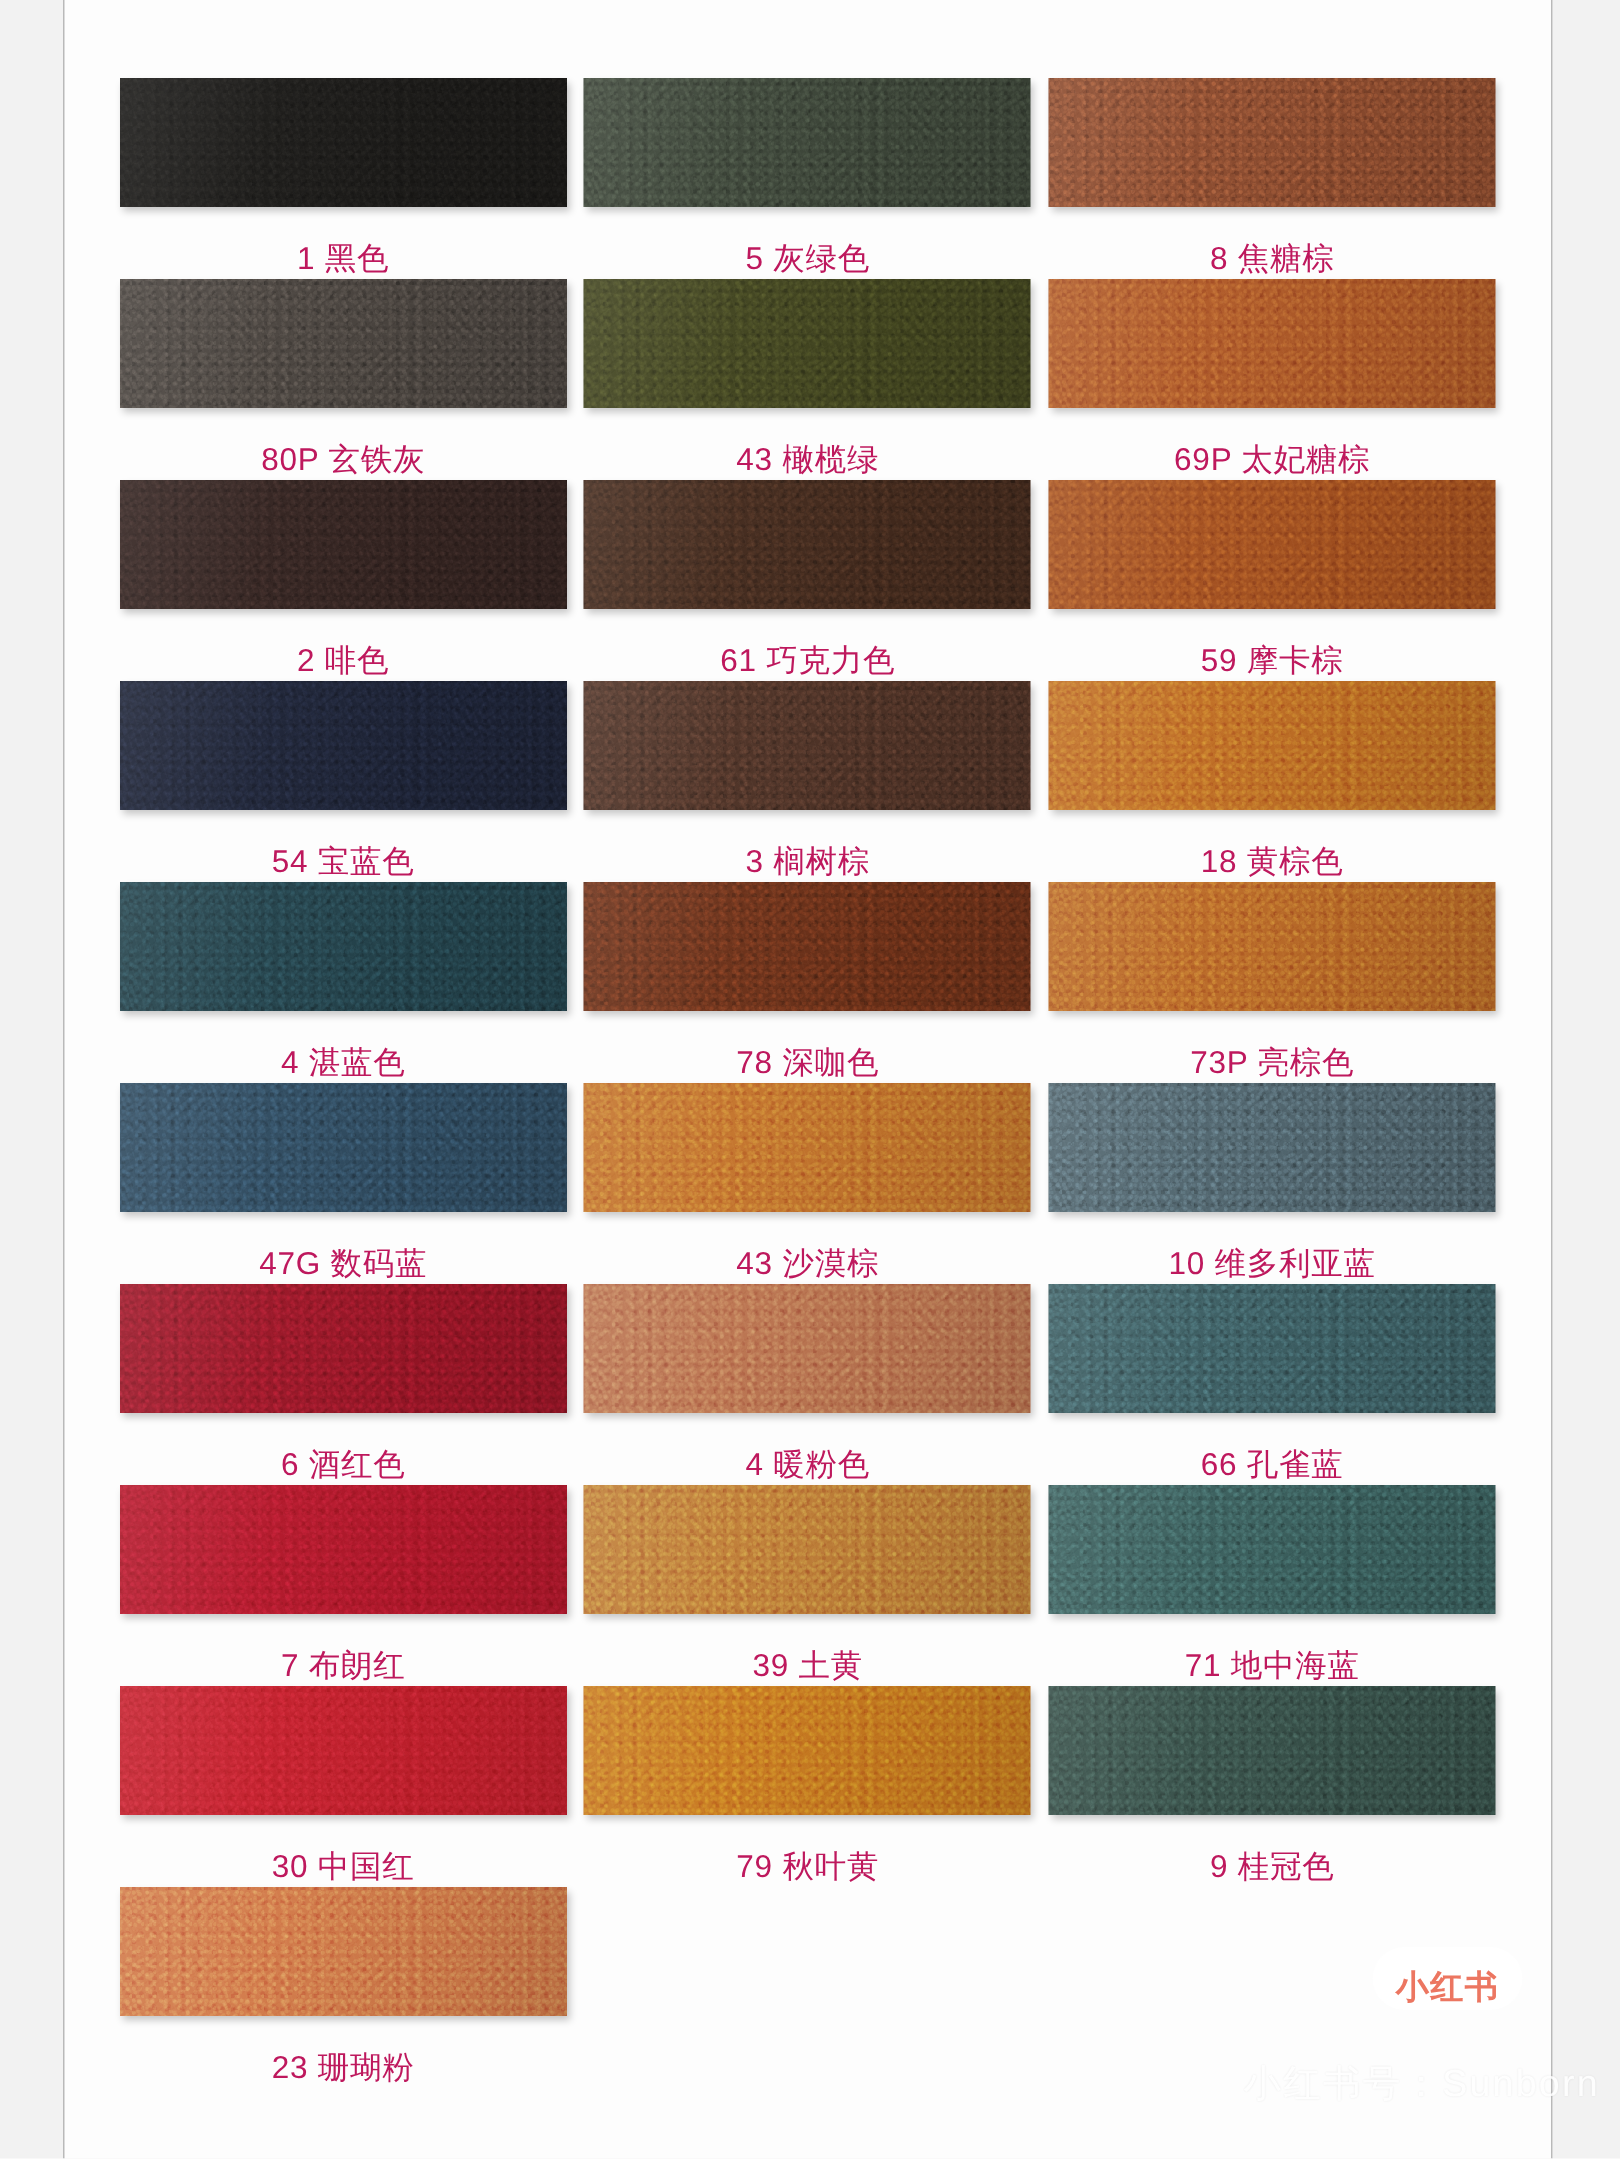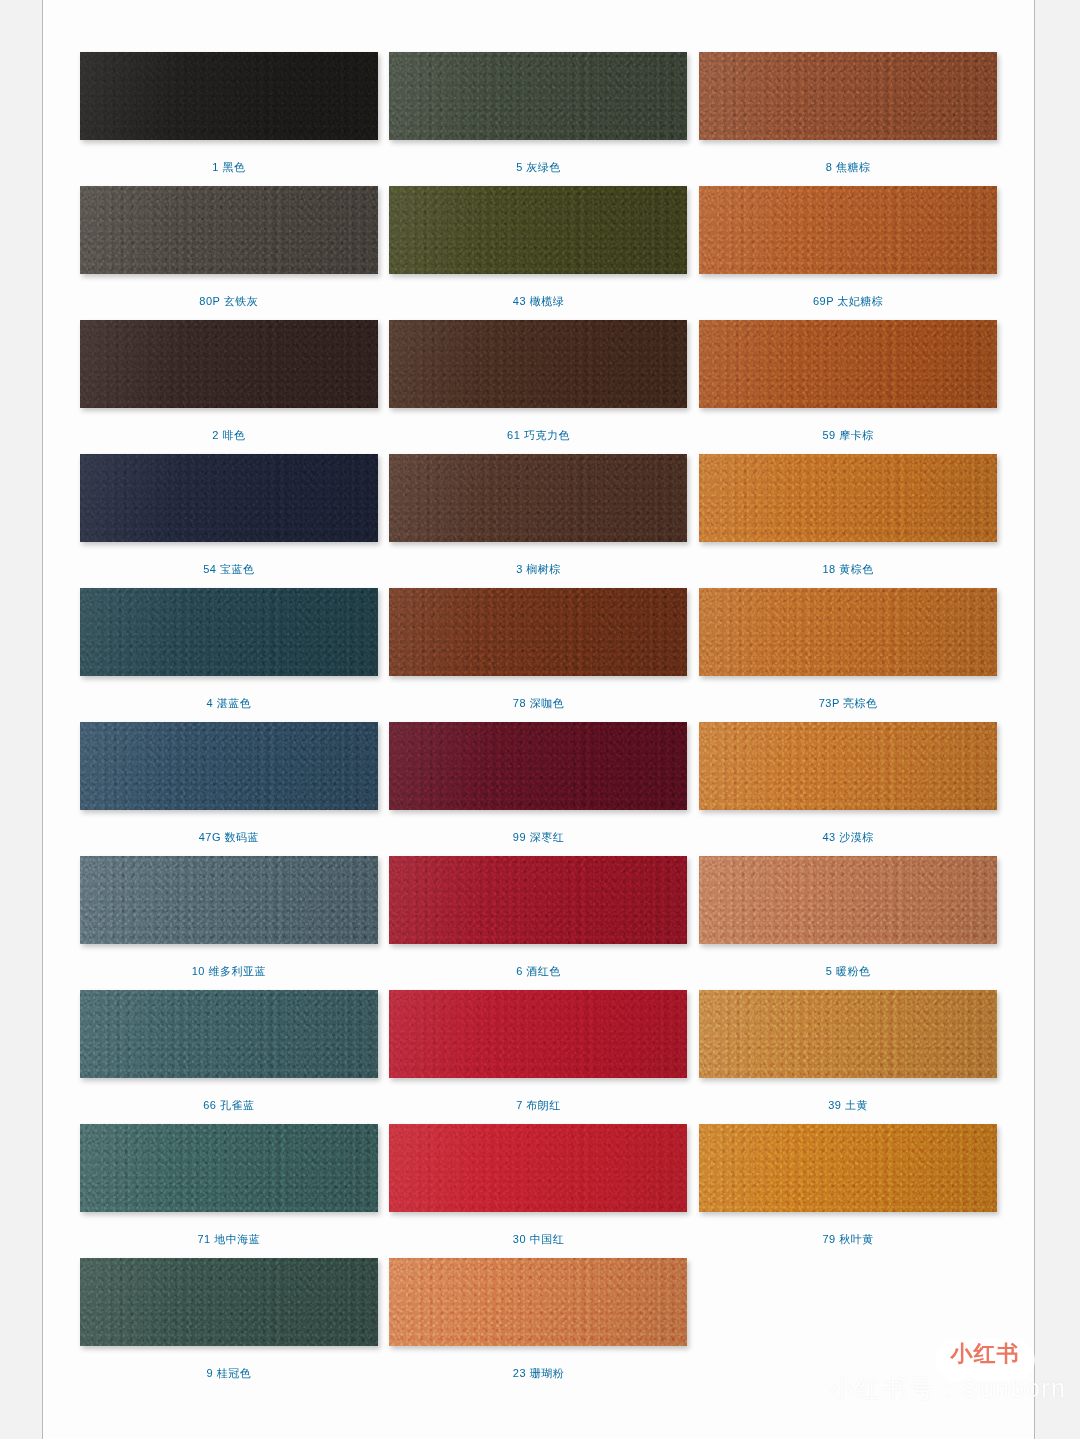--- a/index.html
+++ b/index.html
@@ -71,33 +71,33 @@
       repeating-linear-gradient(-38deg, rgba(0,0,0,0.06) 0 1px, transparent 1px 5px),
       repeating-linear-gradient(14deg, rgba(255,255,255,0.04) 0 1px, transparent 1px 6px);
     mix-blend-mode:soft-light;
   }
   .swatch .sheen{
     position:absolute;inset:0;
     background:linear-gradient(105deg, rgba(255,255,255,0.10) 0%, rgba(255,255,255,0.02) 34%, rgba(0,0,0,0.05) 68%, rgba(0,0,0,0.12) 100%);
   }
   .caption{
     margin-top:20px;
-    font-size:11px;
-    color:#0369a1;
+    font-size:21px;
+    color:#be185d;
     letter-spacing:.5px;
     white-space:nowrap;
   }
   
   #wm-badge{
     position:absolute;
-    left:892px;top:1298px;
+    left:872px;top:1298px;
     width:100px;height:42px;
     border-radius:21px;
     background:rgba(255,255,255,0.80);
-    display:flex;align-items:flex-start;justify-content:center;margin-top:41px;
+    display:flex;align-items:flex-end;justify-content:center;
   }
   #wm-badge span{
     font-size:22px;
     font-weight:bold;
     color:#e8593f;
     opacity:.82;
     letter-spacing:1px;
     font-family:"DejaVu Sans",sans-serif;
   }
   #wm-text{
@@ -239,28 +239,20 @@
       </div>
       <div class="cell">
         <div class="swatch" style="background: rgb(47, 75, 96);">
           <div class="grain" style="background-position: 1px 9px;"></div>
           <div class="grain2"></div>
           <div class="sheen"></div>
         </div>
         <div class="caption">47G  数码蓝</div>
       </div>
       <div class="cell">
-        <div class="swatch" style="background: rgb(92, 16, 32);">
-          <div class="grain" style="background-position: 8px 3px;"></div>
-          <div class="grain2"></div>
-          <div class="sheen"></div>
-        </div>
-        <div class="caption">99  深枣红</div>
-      </div>
-      <div class="cell">
         <div class="swatch" style="background: rgb(196, 116, 44);">
           <div class="grain" style="background-position: 2px 8px;"></div>
           <div class="grain2"></div>
           <div class="sheen"></div>
         </div>
         <div class="caption">43  沙漠棕</div>
       </div>
       <div class="cell">
         <div class="swatch" style="background: rgb(81, 102, 111);">
           <div class="grain" style="background-position: 9px 2px;"></div>
@@ -276,21 +268,21 @@
           <div class="sheen"></div>
         </div>
         <div class="caption">6  酒红色</div>
       </div>
       <div class="cell">
         <div class="swatch" style="background: rgb(187, 116, 80);">
           <div class="grain" style="background-position: 10px 1px;"></div>
           <div class="grain2"></div>
           <div class="sheen"></div>
         </div>
-        <div class="caption">5  暖粉色</div>
+        <div class="caption">4  暖粉色</div>
       </div>
       <div class="cell">
         <div class="swatch" style="background: rgb(60, 94, 99);">
           <div class="grain" style="background-position: 4px 6px;"></div>
           <div class="grain2"></div>
           <div class="sheen"></div>
         </div>
         <div class="caption">66  孔雀蓝</div>
       </div>
       <div class="cell">

